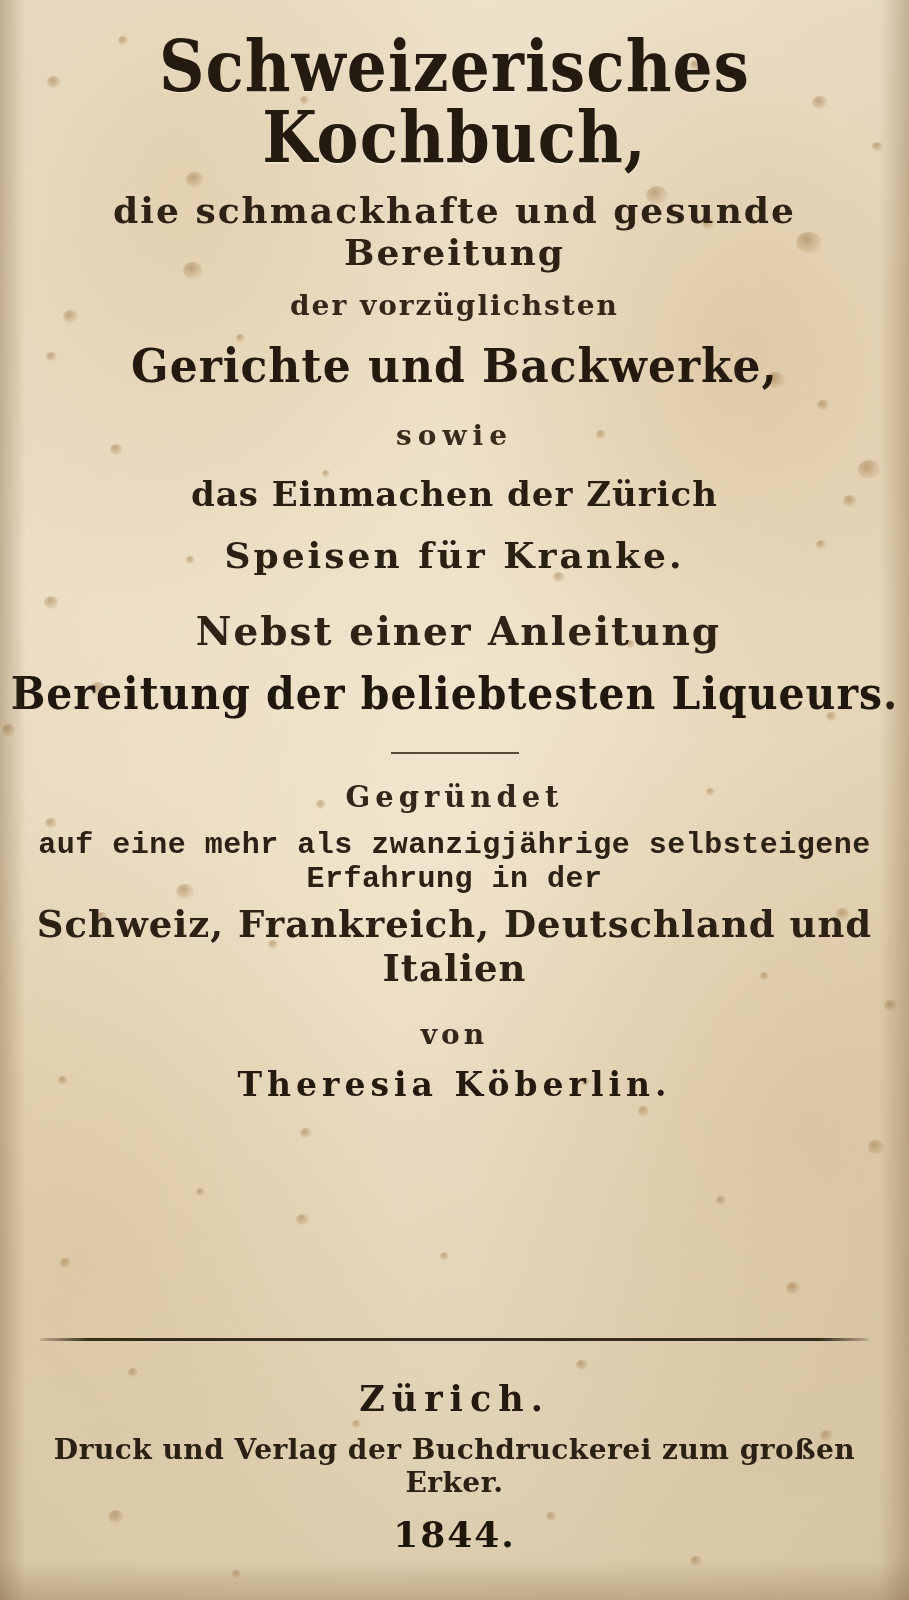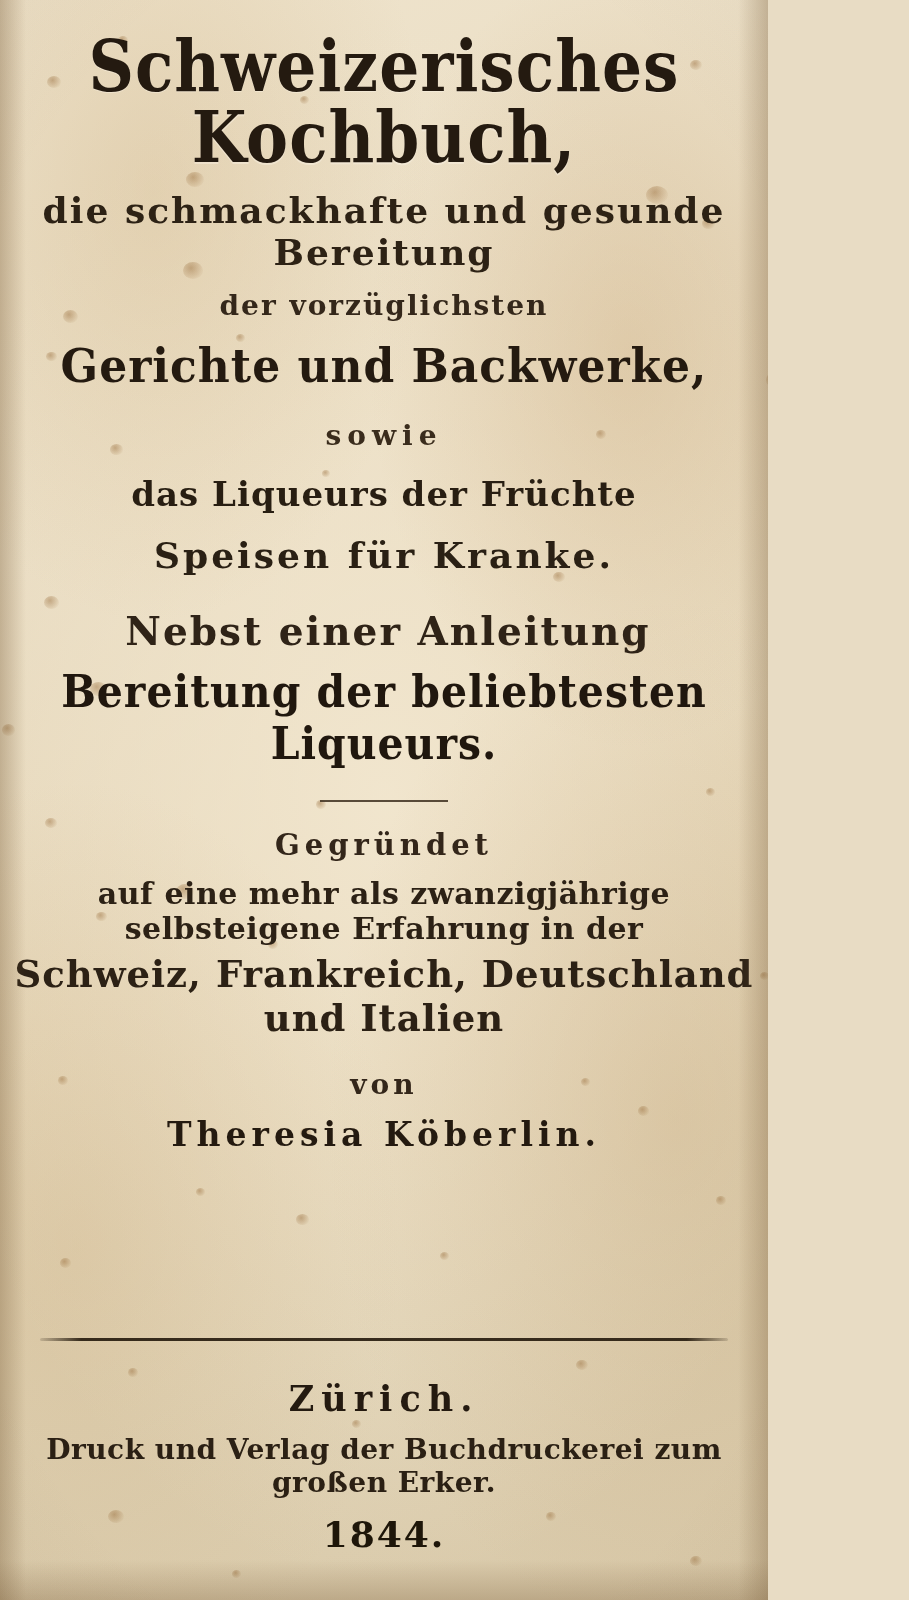--- a/index.html
+++ b/index.html
@@ -10,21 +10,21 @@
     width: 909px;
     height: 1600px;
     overflow: hidden;
     background: #e8dcc4;
     font-family: "DejaVu Serif", serif;
   }
 
   
   .page {
     position: relative;
-    width: 768px;
+    width: 909px;
     height: 1600px;
     background:
       radial-gradient(ellipse 60% 45% at 20% 12%, rgba(201,170,120,0.30), rgba(201,170,120,0) 60%),
       radial-gradient(ellipse 55% 40% at 82% 22%, rgba(196,160,110,0.32), rgba(196,160,110,0) 62%),
       radial-gradient(ellipse 70% 50% at 88% 70%, rgba(190,155,105,0.28), rgba(190,155,105,0) 65%),
       radial-gradient(ellipse 65% 45% at 10% 78%, rgba(198,165,115,0.26), rgba(198,165,115,0) 65%),
       radial-gradient(ellipse 90% 70% at 50% 50%, rgba(243,232,209,0.85), rgba(243,232,209,0) 70%),
       linear-gradient(160deg, #efe4cd 0%, #e9dcc2 30%, #e4d5b7 55%, #ded0b2 78%, #d8c8a8 100%);
     overflow: hidden;
   }
@@ -163,20 +163,21 @@
     margin-top: 26px;
     font-size: 29px;
     letter-spacing: 5px;
     color: #33261a;
   }
   .l-found1 {
     margin-top: 14px;
     font-size: 30px;
     letter-spacing: 0.5px;
     color: #2c2115;
+    font-family: Liberation Mono, monospace;
   }
   .l-found2 {
     margin-top: 6px;
     font-size: 37px;
     letter-spacing: 1px;
     color: #2c2115;
   }
   .l-von {
     margin-top: 28px;
     font-size: 28px;
@@ -328,21 +329,21 @@
 
 
     <div class="l-big1 fraktur">die schmackhafte und gesunde Bereitung</div>
 
     <div class="l-small1 fraktur">der vorzüglichsten</div>
 
     <div class="l-head2 fraktur">Gerichte und Backwerke,</div>
 
     <div class="l-sowie fraktur">sowie</div>
 
-    <div class="l-bold2 fraktur">das Liqueurs der Früchte</div>
+    <div class="l-bold2 fraktur">das Einmachen der Zürich</div>
 
 
     <div class="l-bold3 fraktur">Speisen für Kranke.</div>
 
     <div class="l-nebst fraktur">Nebst einer Anleitung</div>
 
 
     <div class="l-bold4 fraktur">Bereitung der beliebtesten Liqueurs.</div>
 
     <div class="rule-short"></div>

